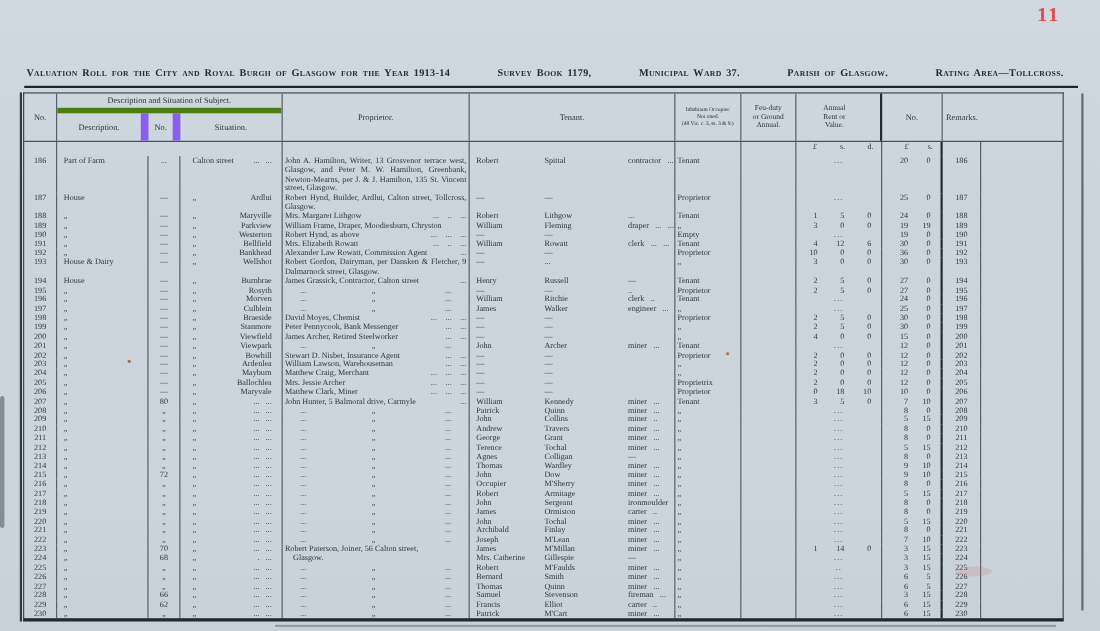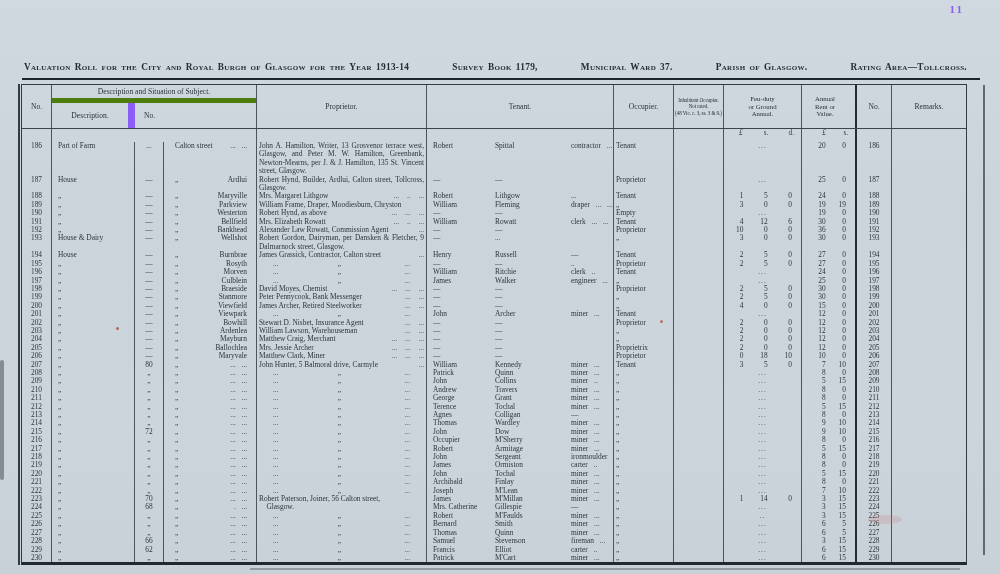--- a/index.html
+++ b/index.html
@@ -5,21 +5,21 @@
   * { box-sizing: border-box; margin: 0; padding: 0; }
   html,body { width:1000px; height:574px; overflow:hidden; }
   body {
     position:relative;
     font-family:"Liberation Serif","DejaVu Serif",serif;
     background:linear-gradient(180deg,#d0d9df 0%,#cbd4db 35%,#ccd5db 75%,#c8d1d8 100%);
     color:#2e343b;
   }
   .page-no{
     position:absolute; top:3px; right:36px;
-    font-size:11px; font-weight:bold; letter-spacing:2px; color:#8b5cf6;
+    font-size:18px; font-weight:bold; letter-spacing:2px; color:#ef4444;
   }
   .title{
     position:absolute; top:62px; left:24px; width:943px;
     display:flex; justify-content:space-between;
     font-variant:small-caps; font-weight:bold; font-size:9.3px;
     letter-spacing:.3px; word-spacing:1.5px; color:#262c33; white-space:nowrap;
   }
   .title-rule{
     position:absolute; top:78px; left:22px; width:958px; height:2px; background:#1f242b;
   }
@@ -101,25 +101,25 @@
 
 <div class="vtable">
 
   <div class="row hdr">
     <div class="c">No.</div>
     <div class="c grp">
       <div class="grp-top">Description and Situation of Subject.</div>
       <div class="grp-bot">
         <div>Description.</div>
         <div>No.</div>
+        <div>Situation.</div>
       </div>
     </div>
     <div class="c">Proprietor.</div>
     <div class="c">Tenant.</div>
-    <div class="c">Occupier.</div>
     <div class="c tiny">
       <span>Inhabitant Occupier.</span>
       <span>Not rated.</span>
       <span>(48 Vic. c. 3, ss. 3 &amp; 9.)</span>
     </div>
     <div class="c three">
       <span>Feu-duty</span>
       <span>or Ground</span>
       <span>Annual.</span>
     </div>

